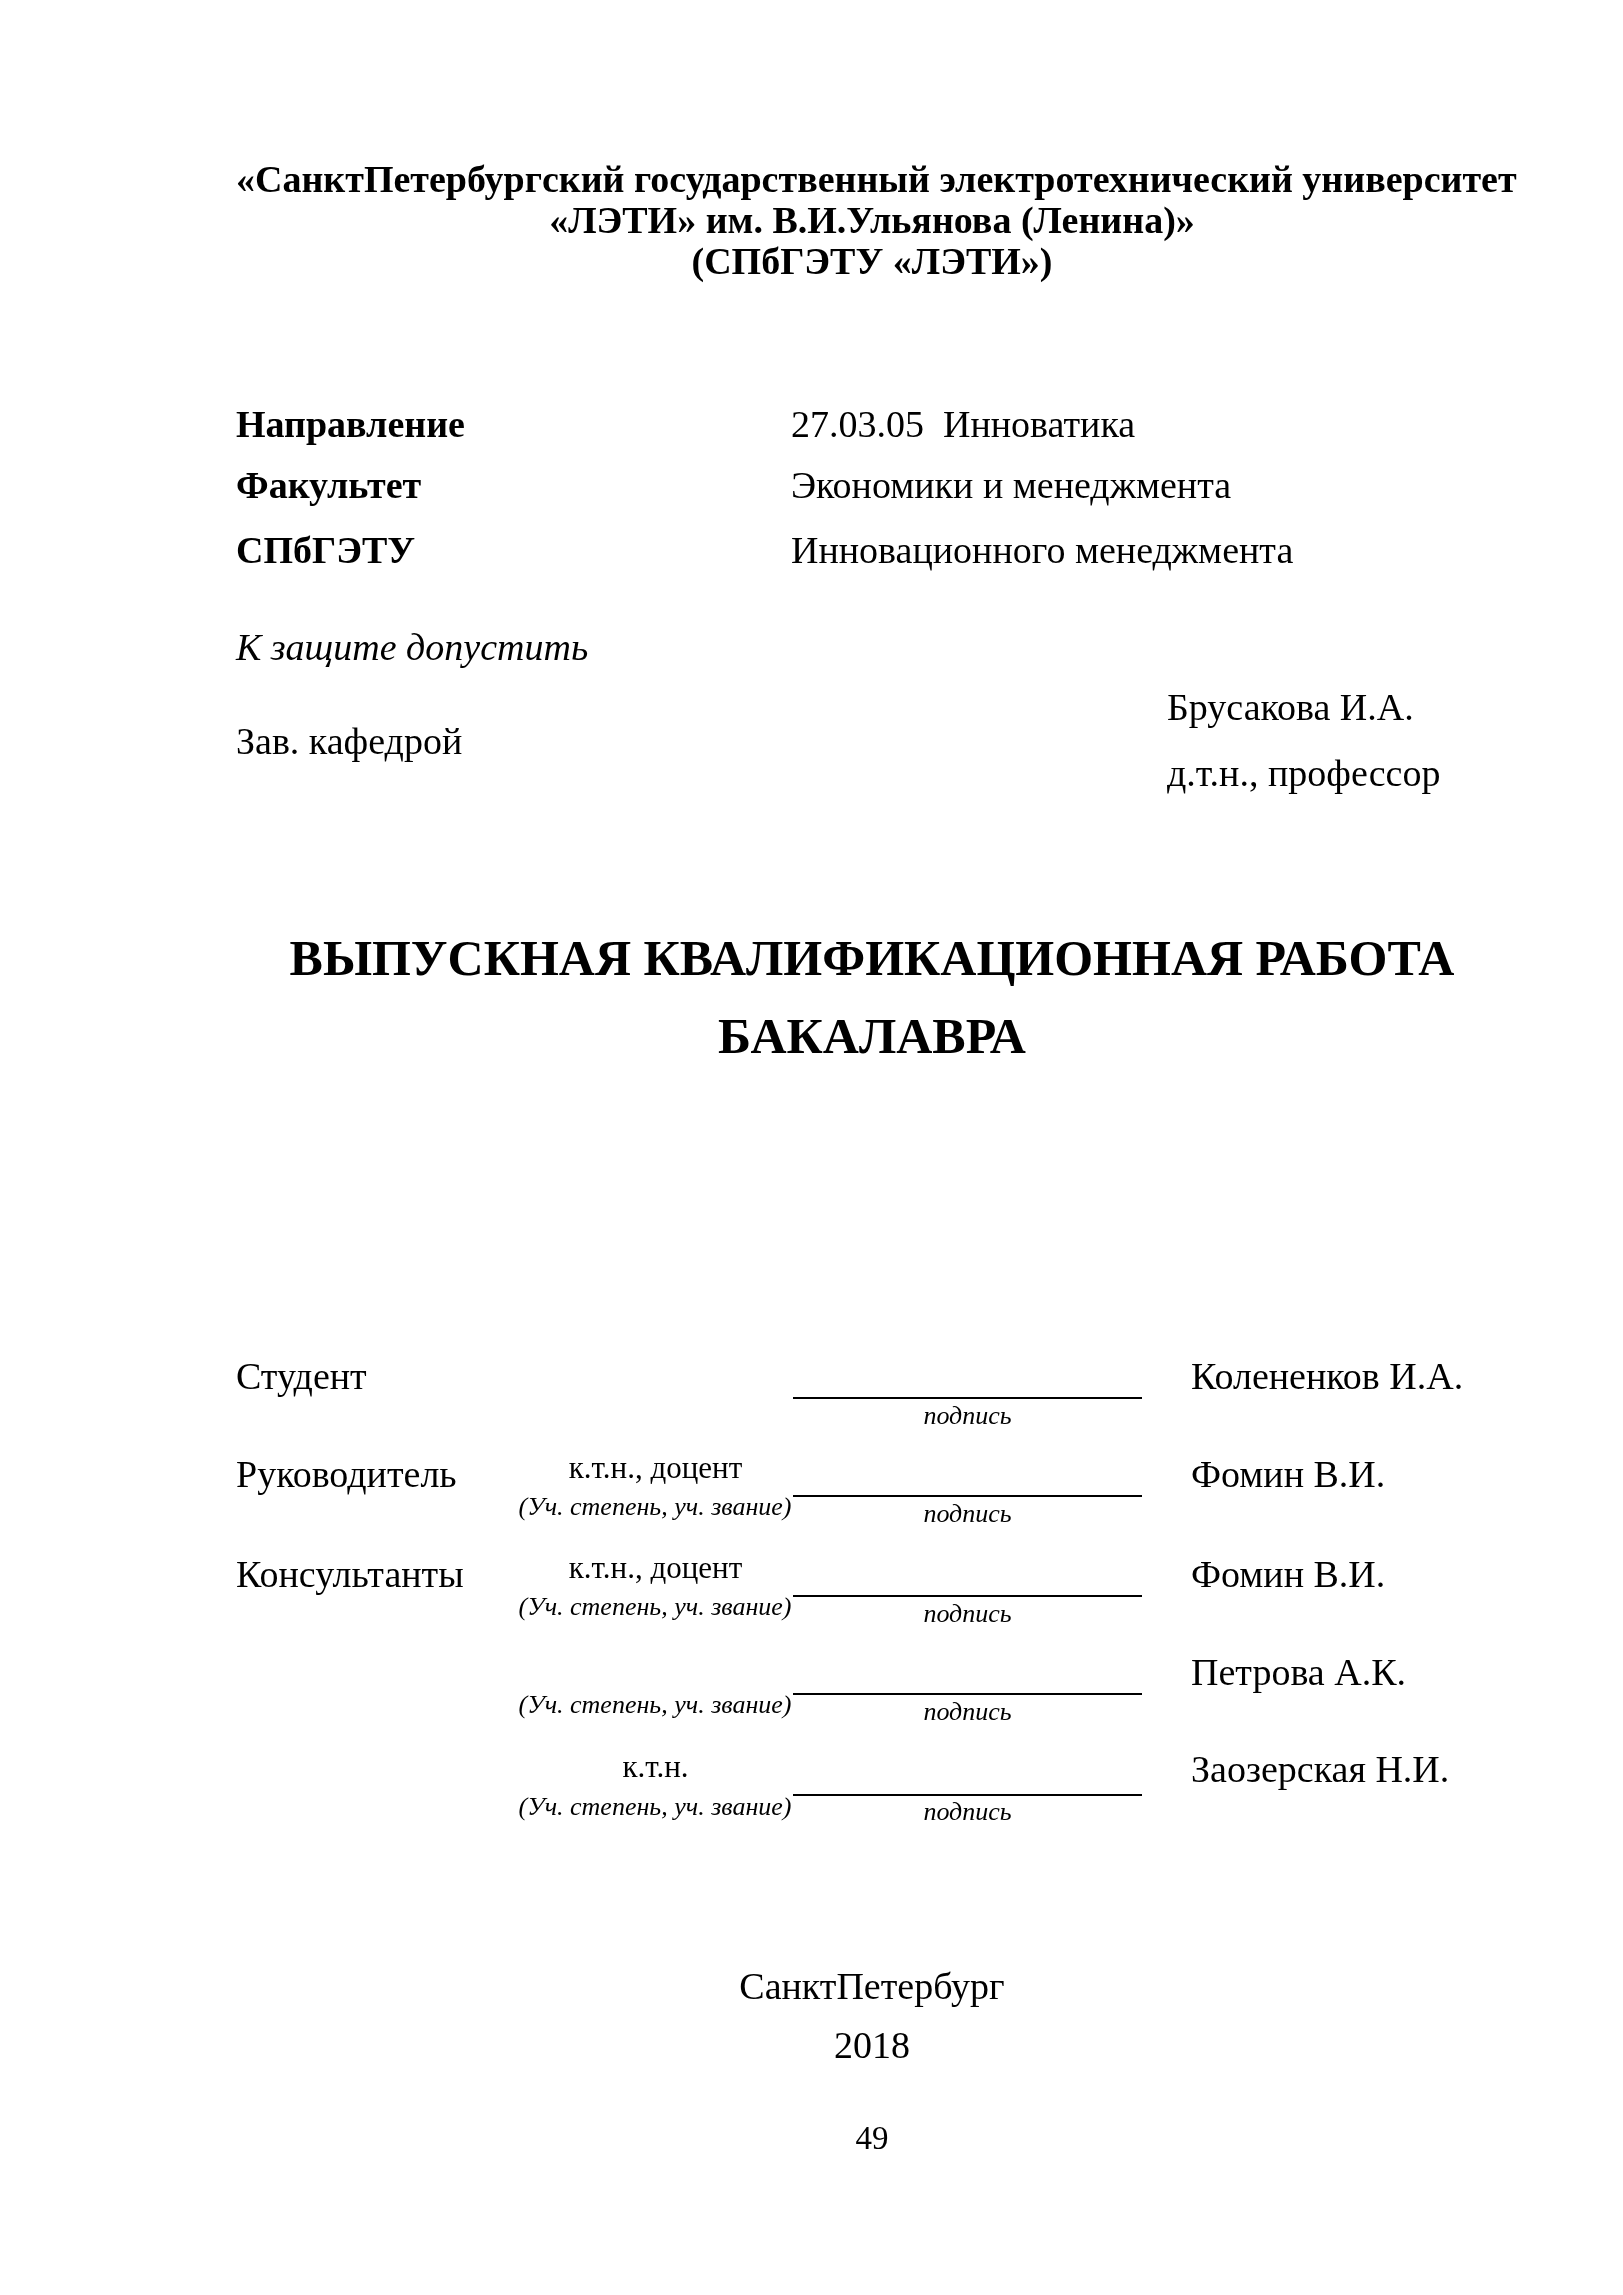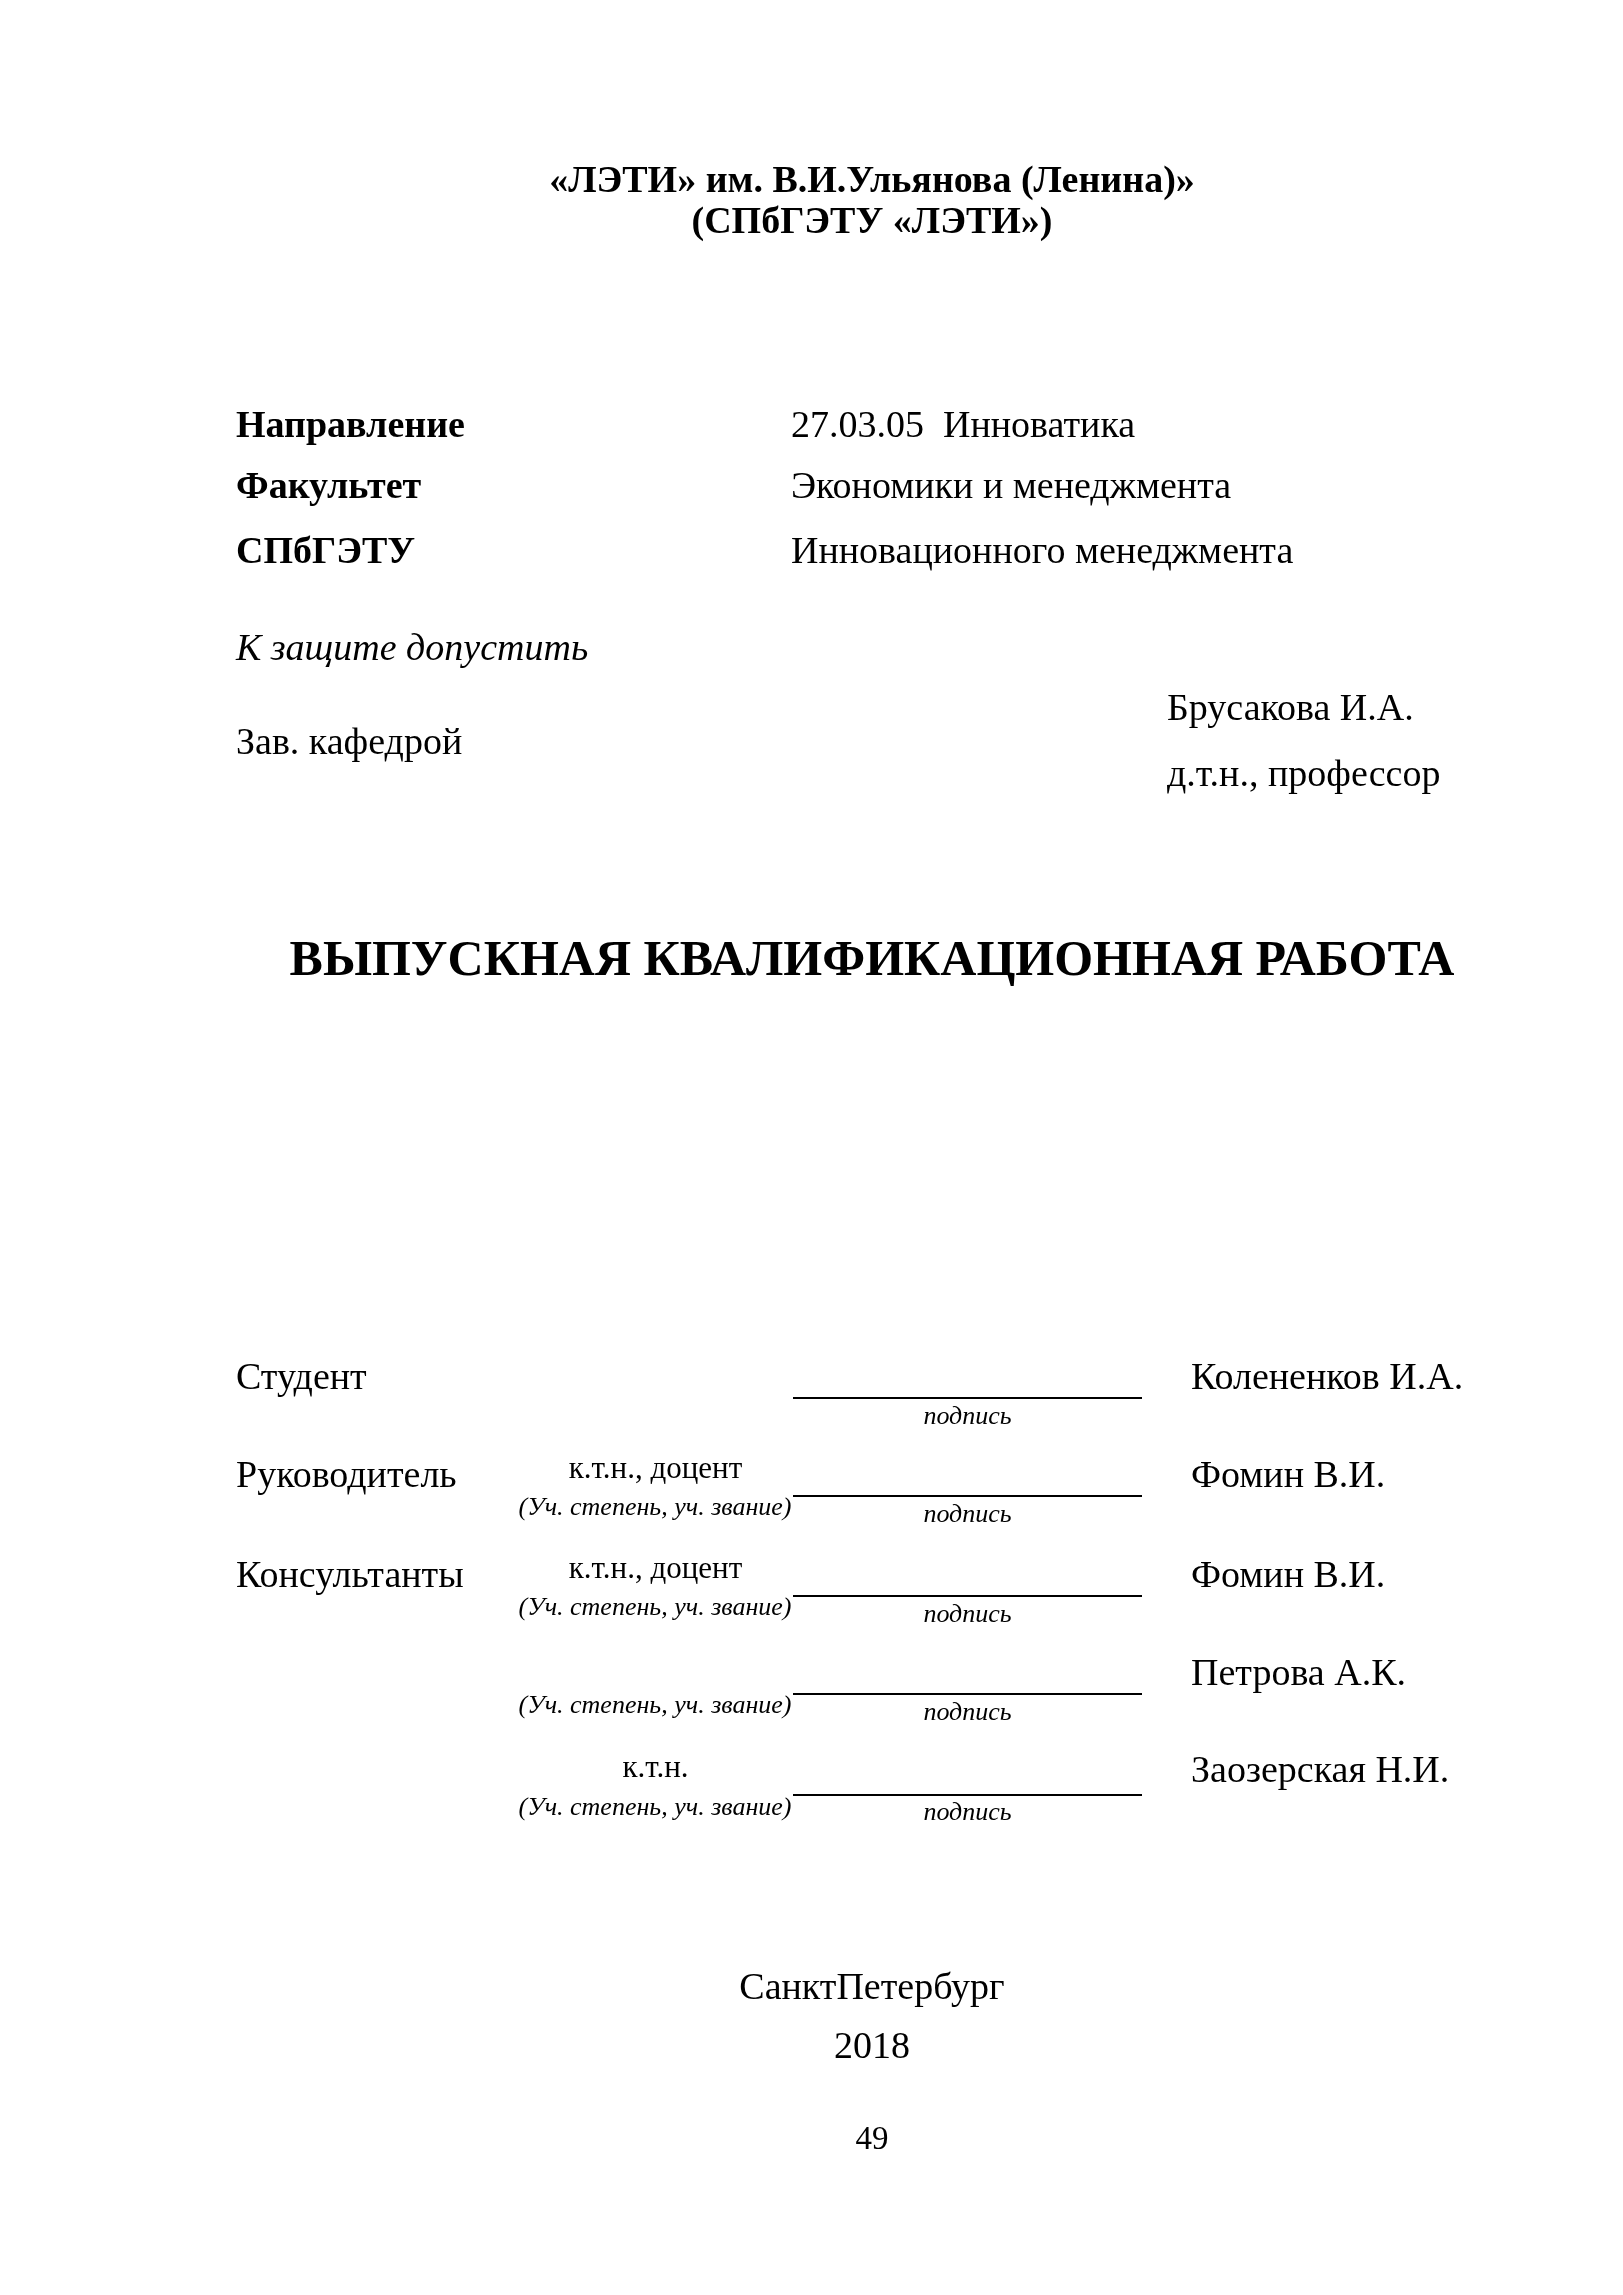--- a/index.html
+++ b/index.html
@@ -115,39 +115,41 @@
   }
   .footer-line { font-size: 38px; line-height: 44px; }
   .page-number { font-size: 33px; line-height: 39px; }
 </style>
 </head>
 <body>
 
 <div class="page">
 
   <div class="center-band hdr">
+    <div>«СанктПетербургский государственный электротехнический университет</div>
     <div>«ЛЭТИ» им. В.И.Ульянова (Ленина)»</div>
     <div>(СПбГЭТУ «ЛЭТИ»)</div>
   </div>
 
   <div class="txt b" style="left:236px; top:402px;">Направление</div>
   <div class="txt preserve" style="left:791px; top:402px;">27.03.05  Инноватика</div>
 
   <div class="txt b" style="left:236px; top:463px;">Факультет</div>
   <div class="txt" style="left:791px; top:463px;">Экономики и менеджмента</div>
 
   <div class="txt b" style="left:236px; top:528px;">СПбГЭТУ</div>
   <div class="txt" style="left:791px; top:528px;">Инновационного менеджмента</div>
 
   <div class="txt it" style="left:236px; top:625px;">К защите допустить</div>
   <div class="txt" style="left:236px; top:719px;">Зав. кафедрой</div>
   <div class="txt" style="left:1167px; top:685px;">Брусакова И.А.</div>
   <div class="txt" style="left:1167px; top:751px;">д.т.н., профессор</div>
 
   <div class="center-band doc-title" style="top:928px;">ВЫПУСКНАЯ КВАЛИФИКАЦИОННАЯ РАБОТА</div>
+  <div class="center-band doc-title" style="top:1006px;">БАКАЛАВРА</div>
 
 
   <div class="sig-row" style="top:1354px;">
     <div class="sig-role">Студент</div>
     <div class="sig-line"></div>
     <div class="sig-caption">подпись</div>
     <div class="sig-name">Колененков И.А.</div>
   </div>
 
   <div class="sig-row" style="top:1452px;">

